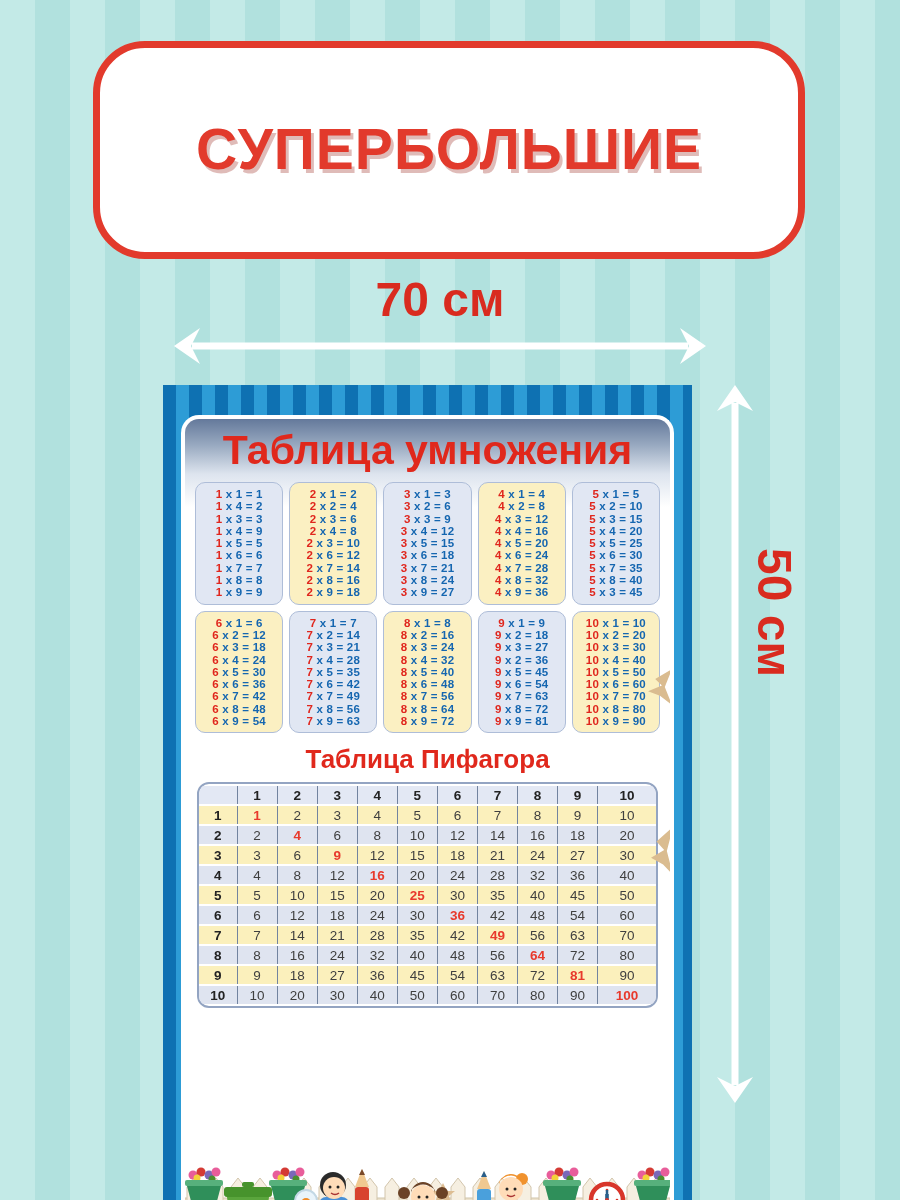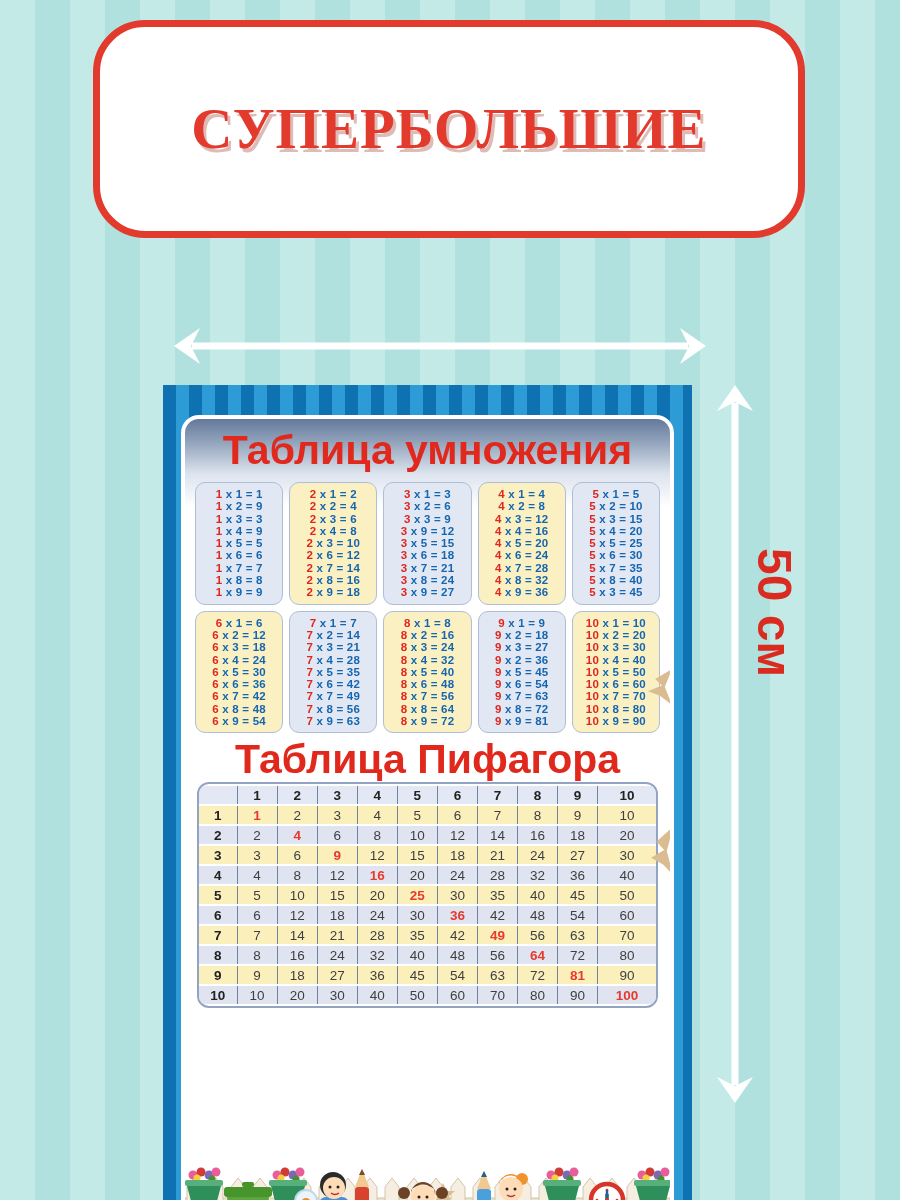--- a/index.html
+++ b/index.html
@@ -1,42 +1,42 @@
 <!DOCTYPE html>
 <html><head>
 <meta charset="utf-8">
 <style>
   html,body{margin:0;padding:0;}
   body{font-family:"Liberation Sans", sans-serif;}
   #stage{position:relative;width:900px;height:1200px;overflow:hidden;
     background:repeating-linear-gradient(90deg,#c3eae7 0 35px,#b1e1de 35px 70px);}
 
   
-  .banner{position:absolute;left:93px;top:20px;width:712px;height:218px;box-sizing:border-box;
+  .banner{position:absolute;left:93px;top:41px;width:712px;height:218px;box-sizing:border-box;
     background:#fff;border:7px solid #e23a2c;border-radius:52px;
-    display:flex;flex-direction:column;align-items:center;justify-content:center;gap:8px;font-family:Liberation Serif, serif;}
+    display:flex;flex-direction:column;align-items:center;justify-content:center;gap:8px;}
   .banner-line{color:#e23a2c;font-weight:bold;font-size:57px;line-height:1.05;letter-spacing:1px;
     text-shadow:3px 4px 0 rgba(150,30,20,.30);}
 
   
   .size-label-h{position:absolute;left:175px;top:272px;width:530px;text-align:center;
     color:#d92b1f;font-size:48px;font-weight:bold;}
   .size-label-v{position:absolute;left:747px;top:548px;color:#d92b1f;font-size:48px;
     font-weight:bold;writing-mode:vertical-rl;}
   .h-arrow{position:absolute;left:172px;top:324px;}
   .v-arrow{position:absolute;left:712px;top:383px;}
 
   
   .poster{position:absolute;left:163px;top:385px;width:529px;height:888px;
     background:repeating-linear-gradient(90deg,#0e71b2 0 13px,#2d9cd6 13px 26px);}
   .poster-card{position:absolute;left:18px;right:18px;top:30px;bottom:0;box-sizing:border-box;
     background:linear-gradient(180deg,#64799b 0px,#98a9c0 26px,#dde4ee 55px,#ffffff 88px);
     border:4px solid #fff;border-bottom:none;border-radius:18px 18px 0 0;overflow:hidden;}
   .mult-title{margin:8px 0 0;text-align:center;color:#e0281c;font-size:41px;font-weight:bold;}
-  .pyth-title{margin:0;text-align:center;color:#e0281c;font-size:41px;font-weight:bold;line-height:40px;}
+  .pyth-title{margin:0;text-align:center;color:#e0281c;font-size:26px;font-weight:bold;line-height:40px;}
 
   
   .mult-grid{display:grid;grid-template-columns:repeat(5,1fr);gap:6px;margin:8px 10px 6px;}
   .mcard{border-radius:10px;border:1px solid #aebdd8;padding:5px 6px;text-align:center;}
   .mcard.lavender{background:#e1e7f3;}
   .mcard.yellow{background:#fbf0c2;}
   .mline{font-size:11.5px;font-weight:bold;line-height:12.3px;letter-spacing:.2px;white-space:nowrap;}
   .rednum{color:#e0261d;}
   .bluenum{color:#1566b0;}
 
@@ -63,41 +63,42 @@
 </style>
 </head>
 <body>
 
 <div id="stage">
 
   <div class="banner">
     <div class="banner-line">СУПЕРБОЛЬШИЕ</div>
   </div>
 
+  <div class="size-label-h">70 см</div>
   <svg class="h-arrow" width="536" height="44">
     <line x1="20" y1="22" x2="516" y2="22" stroke="#fff" stroke-width="7"></line>
     <polygon points="28,4 2,22 28,40 19,22" fill="#fff"></polygon>
     <polygon points="508,4 534,22 508,40 517,22" fill="#fff"></polygon>
   </svg>
 
   <svg class="v-arrow" width="46" height="722">
     <line x1="23" y1="20" x2="23" y2="702" stroke="#fff" stroke-width="7"></line>
     <polygon points="5,28 23,2 41,28 23,19" fill="#fff"></polygon>
     <polygon points="5,694 23,720 41,694 23,703" fill="#fff"></polygon>
   </svg>
   <div class="size-label-v">50 см</div>
 
   <div class="poster">
     <div class="poster-card">
       <div class="mult-title">Таблица умножения</div>
 
       <div class="mult-grid">
           <div class="mcard lavender">
             <div class="mline"><span class="rednum">1</span><span class="bluenum"> x 1 = 1</span></div>
-            <div class="mline"><span class="rednum">1</span><span class="bluenum"> x 2 = 9</span></div>
+            <div class="mline"><span class="rednum">1</span><span class="bluenum"> x 4 = 2</span></div>
             <div class="mline"><span class="rednum">1</span><span class="bluenum"> x 3 = 3</span></div>
             <div class="mline"><span class="rednum">1</span><span class="bluenum"> x 4 = 9</span></div>
             <div class="mline"><span class="rednum">1</span><span class="bluenum"> x 5 = 5</span></div>
             <div class="mline"><span class="rednum">1</span><span class="bluenum"> x 6 = 6</span></div>
             <div class="mline"><span class="rednum">1</span><span class="bluenum"> x 7 = 7</span></div>
             <div class="mline"><span class="rednum">1</span><span class="bluenum"> x 8 = 8</span></div>
             <div class="mline"><span class="rednum">1</span><span class="bluenum"> x 9 = 9</span></div>
           </div>
           <div class="mcard yellow">
             <div class="mline"><span class="rednum">2</span><span class="bluenum"> x 1 = 2</span></div>
@@ -107,21 +108,21 @@
             <div class="mline"><span class="rednum">2</span><span class="bluenum"> x 3 = 10</span></div>
             <div class="mline"><span class="rednum">2</span><span class="bluenum"> x 6 = 12</span></div>
             <div class="mline"><span class="rednum">2</span><span class="bluenum"> x 7 = 14</span></div>
             <div class="mline"><span class="rednum">2</span><span class="bluenum"> x 8 = 16</span></div>
             <div class="mline"><span class="rednum">2</span><span class="bluenum"> x 9 = 18</span></div>
           </div>
           <div class="mcard lavender">
             <div class="mline"><span class="rednum">3</span><span class="bluenum"> x 1 = 3</span></div>
             <div class="mline"><span class="rednum">3</span><span class="bluenum"> x 2 = 6</span></div>
             <div class="mline"><span class="rednum">3</span><span class="bluenum"> x 3 = 9</span></div>
-            <div class="mline"><span class="rednum">3</span><span class="bluenum"> x 9 = 12</span></div>
+            <div class="mline"><span class="rednum">3</span><span class="bluenum"> x 4 = 12</span></div>
             <div class="mline"><span class="rednum">3</span><span class="bluenum"> x 5 = 15</span></div>
             <div class="mline"><span class="rednum">3</span><span class="bluenum"> x 6 = 18</span></div>
             <div class="mline"><span class="rednum">3</span><span class="bluenum"> x 7 = 21</span></div>
             <div class="mline"><span class="rednum">3</span><span class="bluenum"> x 8 = 24</span></div>
             <div class="mline"><span class="rednum">3</span><span class="bluenum"> x 9 = 27</span></div>
           </div>
           <div class="mcard yellow">
             <div class="mline"><span class="rednum">4</span><span class="bluenum"> x 1 = 4</span></div>
             <div class="mline"><span class="rednum">4</span><span class="bluenum"> x 2 = 8</span></div>
             <div class="mline"><span class="rednum">4</span><span class="bluenum"> x 3 = 12</span></div>

